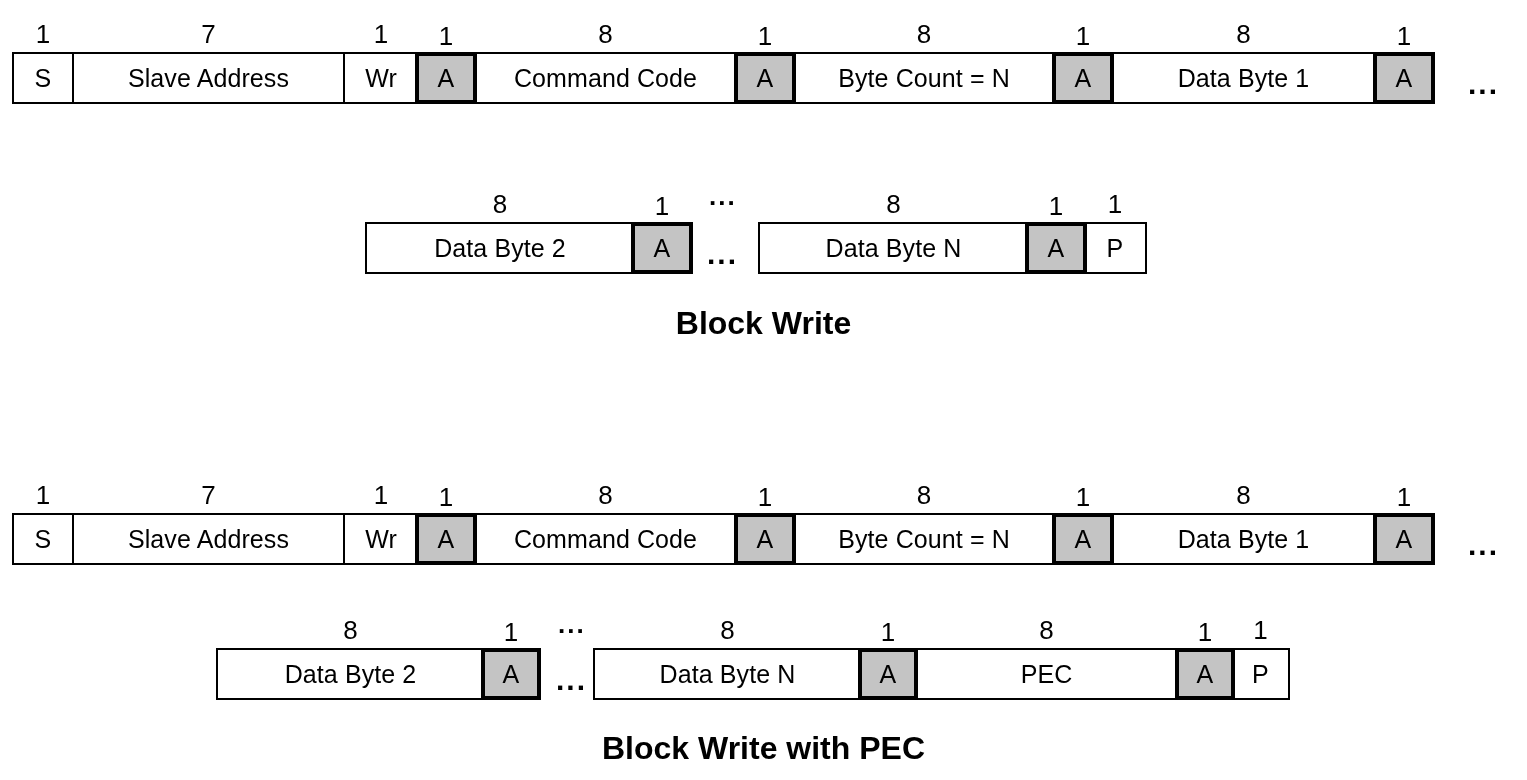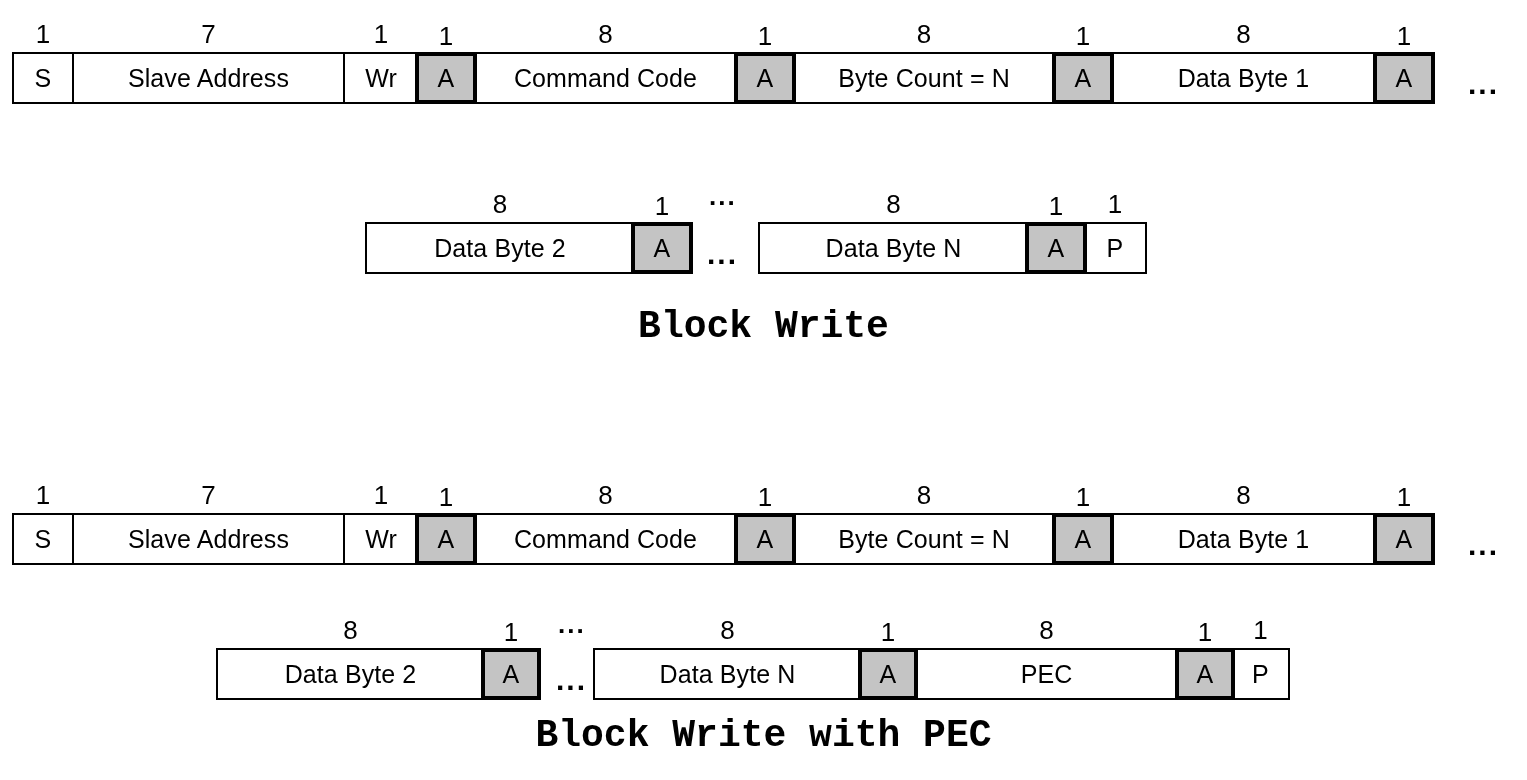--- a/index.html
+++ b/index.html
@@ -84,23 +84,23 @@
     color: #000000;
     letter-spacing: 2px;
   }
 
   
   .caption {
     position: absolute;
     width: 100%;
     left: 0;
     text-align: center;
-    font-family: Liberation Mono, monospace;
+    font-family: Liberation Sans, sans-serif;
     font-weight: bold;
-    font-size: 38px;
+    font-size: 32px;
     color: #000000;
   }
 </style>
 </head>
 <body>
 
 <div class="proto-row" style="left:12px; top:52px;">
 
   <div class="field" style="width:62px;">
     <span class="bits">1</span>
@@ -283,13 +283,13 @@
     <span class="bits">1</span>
     <span class="cell-text">A</span>
   </div>
 
   <div class="field" style="width:59px;">
     <span class="bits">1</span>
     <span class="cell-text">P</span>
   </div>
 </div>
 
-<div class="caption" style="top:714px;">Block Write with PEC</div>
+<div class="caption" style="top:730px;">Block Write with PEC</div>
 
 </body></html>

